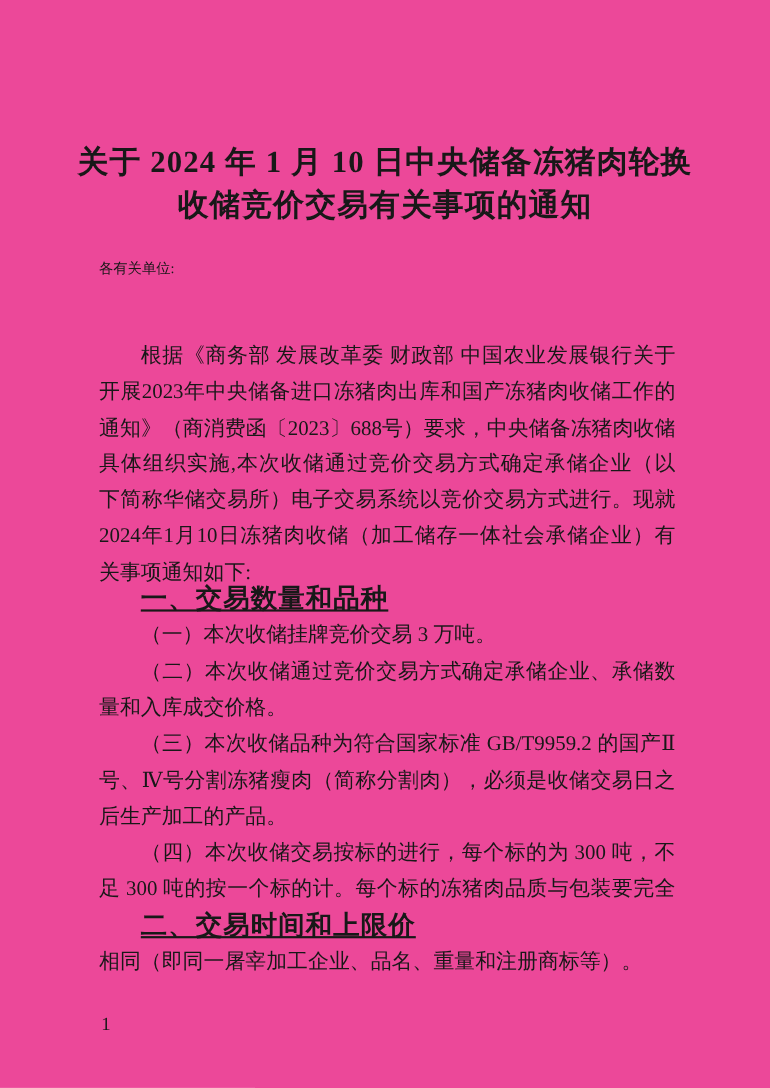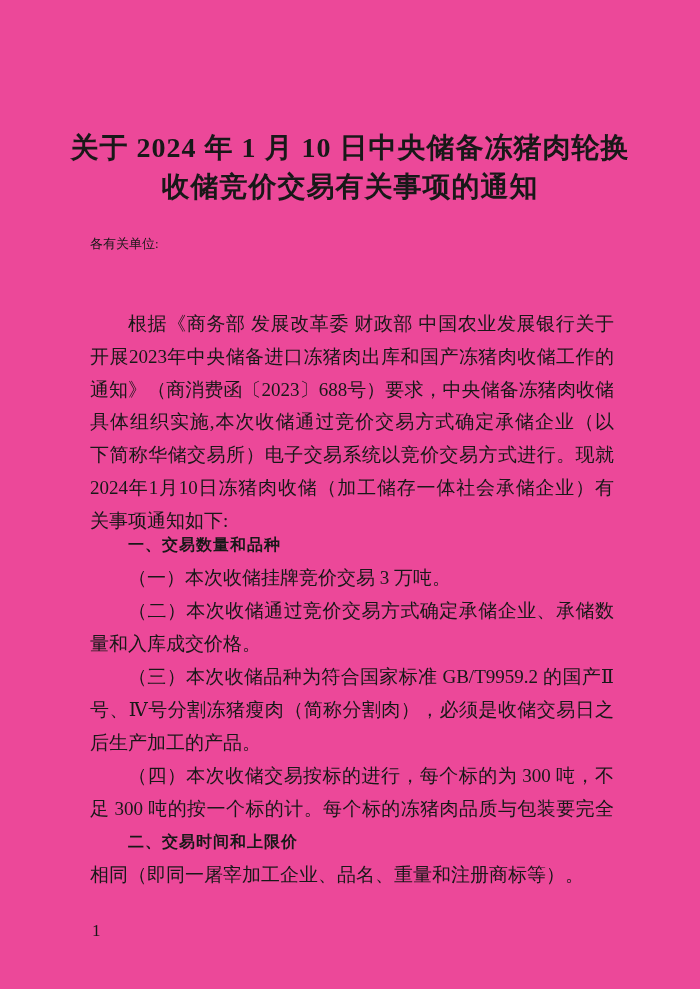--- a/index.html
+++ b/index.html
@@ -62,22 +62,23 @@
     text-align-last: justify;
   }
   .ln.end {
     text-align: right;
     text-align-last: left;
   }
   .ln.ind { text-indent: 38px; }
   .ln.heading {
     font-family: "Liberation Sans", "DejaVu Sans", sans-serif;
     font-weight: 700;
-    font-size: 16px;
+    font-size: 24px;
     letter-spacing: 1px;
+    text-decoration: underline;
   }
   .page-number {
     position: absolute;
     left: 92px;
     top: 919px;
     font-size: 17px;
     line-height: 24px;
   }
 </style>
 </head>

